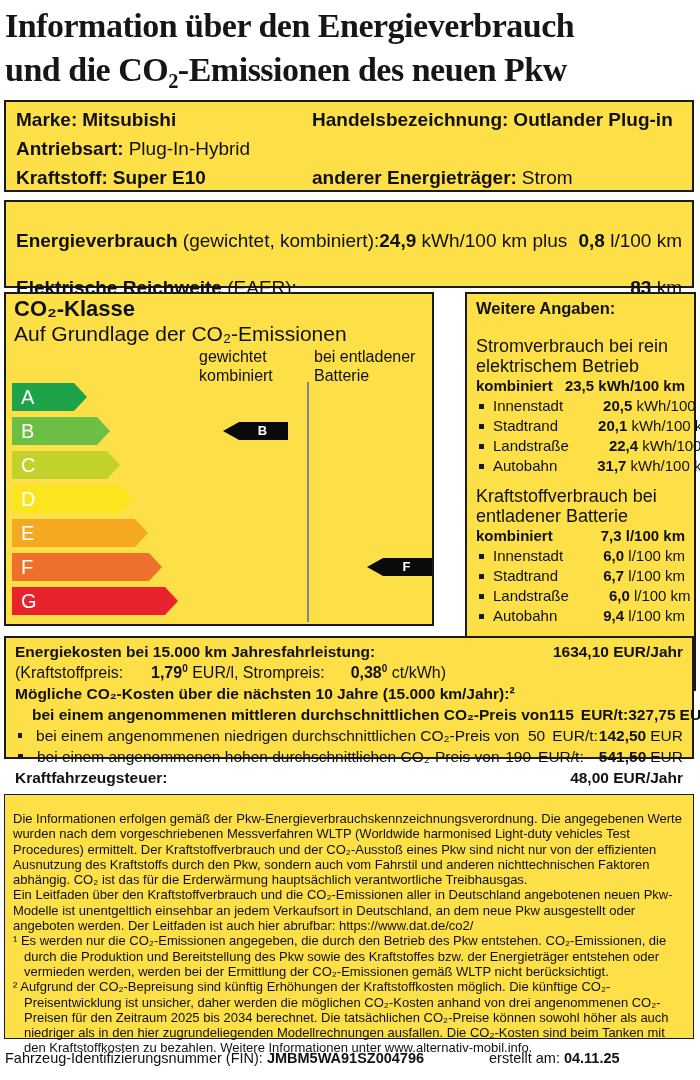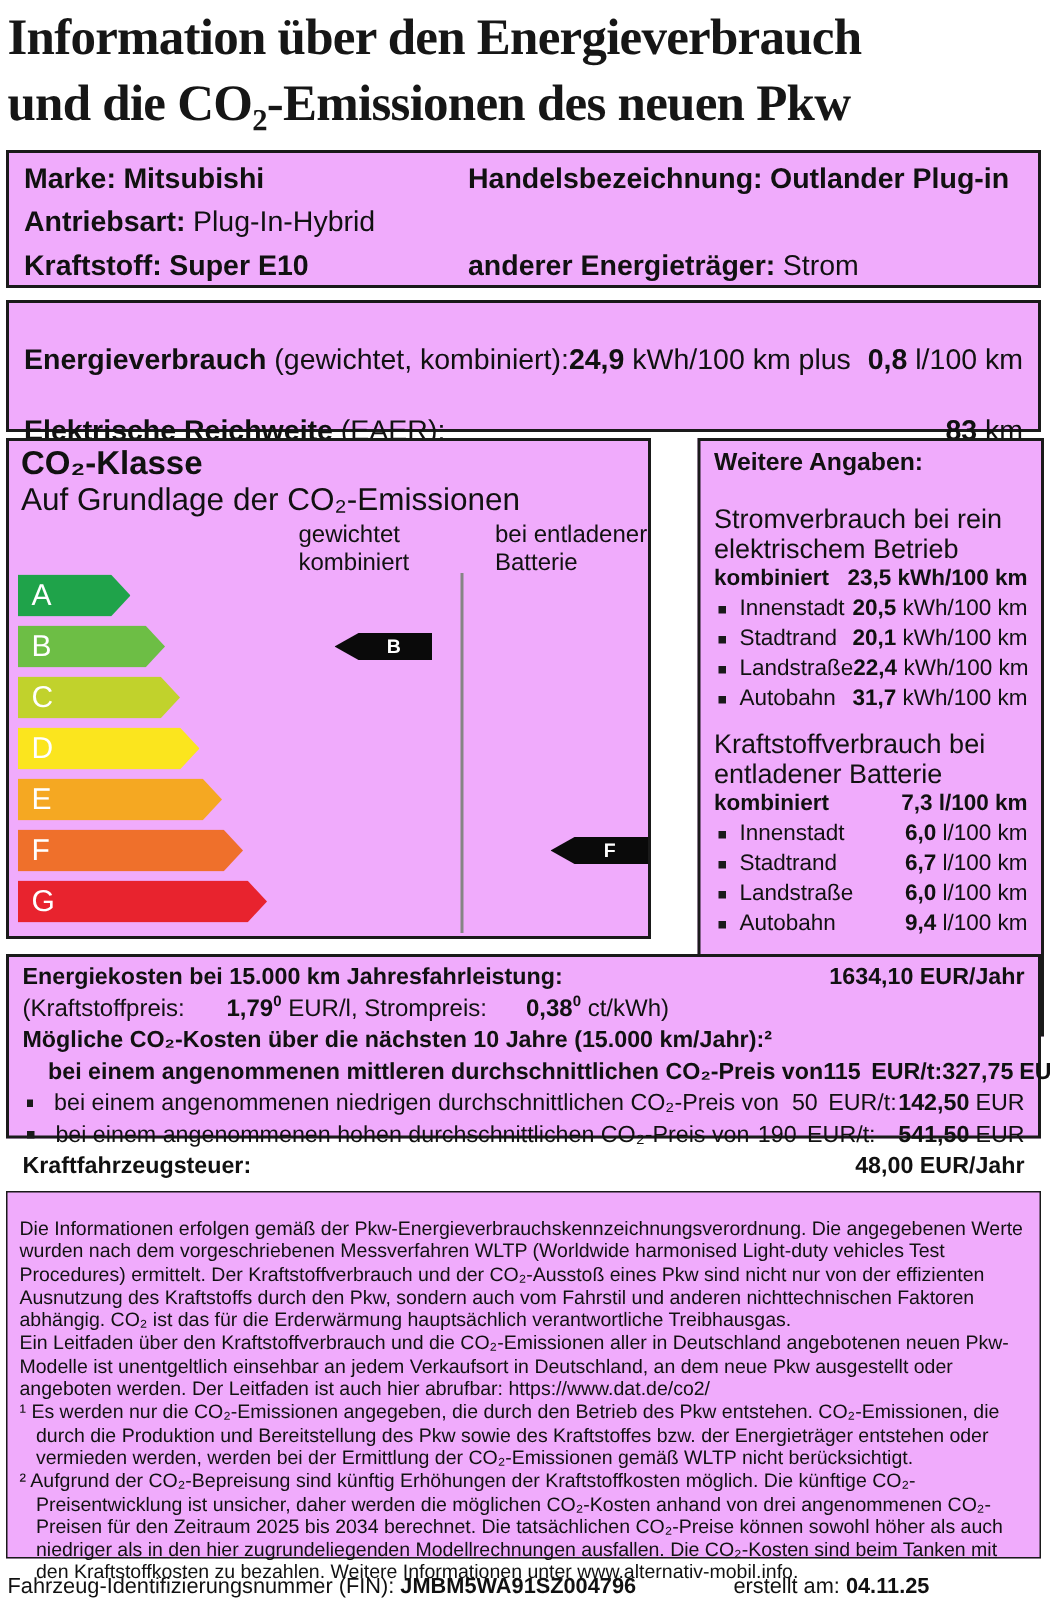--- a/index.html
+++ b/index.html
@@ -7,56 +7,56 @@
               font-family:"Liberation Sans","DejaVu Sans",sans-serif; }
   .page { position:relative; width:700px; height:1080px; overflow:hidden; }
   .b { font-weight:bold; }
   sup { font-size:10px; line-height:0; }
 
   
   .title { position:absolute; top:4px; left:5px; width:690px;
            font-family:"Liberation Serif","DejaVu Serif",serif;
            font-weight:bold; font-size:34px; line-height:44px; letter-spacing:-0.5px; color:#161616; }
 
-  .box { position:absolute; border:2px solid #1a1a1a; background:#f0abfc; }
+  .box { position:absolute; border:2px solid #1a1a1a; background:#fde047; }
 
   
   .box-vehicle { top:100px; left:4px; width:690px; height:92px; padding:3px 10px; }
   .vgrid { display:grid; grid-template-columns:296px 1fr; font-size:19px; line-height:29px; }
   .vgrid .lbl { font-weight:bold; }
   .vgrid .val { margin-left:5px; }
 
   
   .box-consumption { top:200px; left:4px; width:690px; height:88px; padding:5px 10px; }
   .crow { display:flex; justify-content:space-between; font-size:19px; line-height:26px; white-space:nowrap;margin-top:21px; }
 
   
   .box-co2 { top:292px; left:4px; width:430px; height:334px; }
   .co2-heading { position:absolute; top:2px; left:8px; font-size:22px; font-weight:bold; }
   .co2-sub { position:absolute; top:28px; left:8px; font-size:21px; }
   .colhead { position:absolute; top:53px; font-size:16px; line-height:19px; }
-  .colhead.c1 { left:193px; } .colhead.c2 { left:324px; }
+  .colhead.c1 { left:193px; } .colhead.c2 { left:308px; }
   .col-divider { position:absolute; left:301px; top:88px; width:2px; height:240px; background:#858585; }
   .ladder { position:absolute; left:6px; top:89px; }
   .class-arrow { height:28px; margin-bottom:6px; display:flex; align-items:center;
                  padding-left:9px; color:#fff; font-size:20px; line-height:28px;
                  clip-path:polygon(0 0, calc(100% - 13px) 0, 100% 50%, calc(100% - 13px) 100%, 0 100%); }
   .marker { position:absolute; width:65px; height:18px; background:#0a0a0a; color:#fff;
             font-size:13px; font-weight:bold; text-align:center; line-height:18px; padding-left:14px;
             clip-path:polygon(0 50%, 16px 0, 100% 0, 100% 100%, 16px 100%); }
   .marker.m-b { top:128px; left:217px; }
   .marker.m-f { top:264px; left:361px; }
 
   
   .box-weitere { top:292px; left:465px; width:231px; height:399px; padding:4px 9px 0 9px; }
   .wa-heading { font-size:16.5px; font-weight:bold; line-height:20px; }
   .wa-title { font-size:18px; font-weight:normal; line-height:20px; margin-top:18px; }
   .wa-title.second { margin-top:10px; }
   .wa-komb { display:flex; justify-content:space-between; font-weight:bold; font-size:15px; line-height:20px; white-space:nowrap; }
-  .wa-item { display:flex; justify-content:space-between; font-size:15px; line-height:20px; white-space:nowrap; }
+  .wa-item { display:flex; justify-content:space-between; font-size:15px; line-height:20px; white-space:nowrap;gap:40px; }
   .wa-item .left { display:flex; align-items:center; }
   .sq { display:inline-block; width:5px; height:5px; background:#1a1a1a; margin:0 9px 0 3px; }
 
   
   .box-costs { top:636px; left:4px; width:690px; height:123px; padding:3px 9px; font-size:15.5px; }
   .cost-row { display:flex; justify-content:space-between; line-height:21px; white-space:nowrap; }
   .fuel-row { line-height:21px; white-space:nowrap; font-size:16px; }
   .fuel-row .pfx { display:inline-block; width:136px; }
   .fuel-row .mid { margin-right:26px; }
   .co2cost { display:flex; line-height:21px; white-space:nowrap; }

